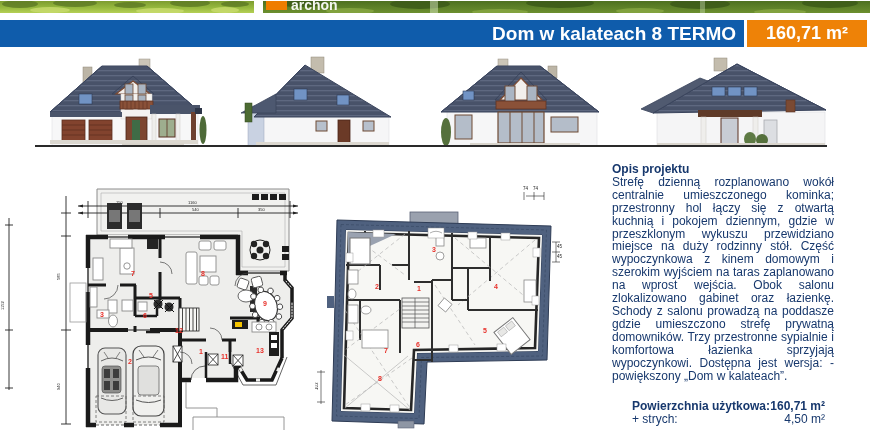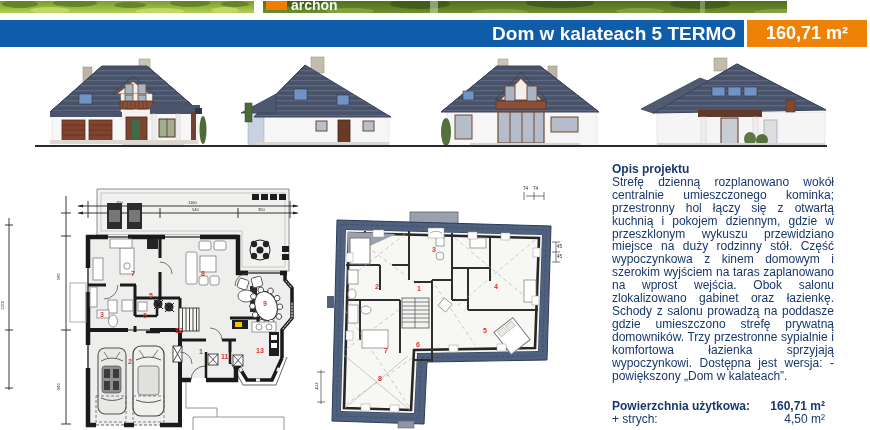--- a/index.html
+++ b/index.html
@@ -4,21 +4,21 @@
 <style>
 html,body{margin:0;padding:0;width:870px;height:430px;overflow:hidden;background:#fff;
 font-family:"Liberation Sans",sans-serif;}
 .abs{position:absolute;}
 #page{position:relative;width:870px;height:430px;background:#fff;}
 </style>
 </head>
 <body>
 <div id="page">
 
-<div class="abs" style="left:0;top:0;width:787px;height:13px;overflow:hidden;">
+<div class="abs" style="left:0;top:0;width:870px;height:13px;overflow:hidden;">
 <svg width="870" height="13" xmlns="http://www.w3.org/2000/svg">
 <defs>
 <linearGradient id="gr1" x1="0" y1="0" x2="0" y2="1">
 <stop offset="0" stop-color="#7d9c30"></stop>
             <stop offset="0.55" stop-color="#96b83e"></stop>
             <stop offset="1" stop-color="#b5d055"></stop>
 </linearGradient>
 <linearGradient id="gr2" x1="0" y1="0" x2="0" y2="1">
 <stop offset="0" stop-color="#4e7020"></stop>
             <stop offset="1" stop-color="#6e9230"></stop>
@@ -56,21 +56,21 @@
 
 <rect x="254" y="0" width="9" height="13" fill="#ffffff"></rect>
 
 <rect x="266" y="0" width="21" height="9" fill="#ef7d00"></rect>
 
 <text x="291" y="9" font-family="Liberation Sans, sans-serif" font-size="14" font-weight="bold" fill="#f4f6f0">archon</text>
 </svg>
 </div>
 
 <div class="abs" style="left:0;top:20px;width:744px;height:27px;background:#0f5cab;color:#fff;
-font-weight:bold;font-size:19px;line-height:27px;text-align:right;padding-right:8px;box-sizing:border-box;">Dom w kalateach 5 TERMO</div>
+font-weight:bold;font-size:19px;line-height:27px;text-align:right;padding-right:8px;box-sizing:border-box;">Dom w kalateach 8 TERMO</div>
 
 <div class="abs" style="left:747px;top:20px;width:120px;height:27px;background:#ee8207;color:#fff;
 font-weight:bold;font-size:18px;line-height:27px;text-align:center;">160,71&nbsp;m²</div>
 
 <div class="abs" style="left:0;top:55px;width:870px;height:100px;">
 <svg id="elev" width="870" height="100" viewBox="0 55 870 100" xmlns="http://www.w3.org/2000/svg">
 <defs>
 <linearGradient id="roofg" x1="0" y1="0" x2="0" y2="1">
 <stop offset="0" stop-color="#5b6780"></stop>
             <stop offset="1" stop-color="#49546e"></stop>
@@ -624,21 +624,21 @@
 </g>
 </svg>
 </div>
 
 <div class="abs" style="left:612px;top:163px;width:222px;color:#17386d;font-size:12px;line-height:12.9px;">
 
 <div style="font-weight:bold;">Opis projektu</div>
 
 <div style="text-align:justify;">Strefę dzienną rozplanowano wokół centralnie umieszczonego kominka; przestronny hol łączy się z otwartą kuchnią i pokojem dziennym, gdzie w przeszklonym wykuszu przewidziano miejsce na duży rodzinny stół. Część wypoczynkowa z kinem domowym i szerokim wyjściem na taras zaplanowano na wprost wejścia. Obok salonu zlokalizowano gabinet oraz łazienkę. Schody z salonu prowadzą na poddasze gdzie umieszczono strefę prywatną domowników. Trzy przestronne sypialnie i komfortowa łazienka sprzyjają wypoczynkowi. Dostępna jest wersja: -powiększony „Dom w kalateach”.</div>
 
-<div style="margin-top:18px;padding-right:9px;">
+<div style="margin-top:18px;padding-right:9px;margin-left:20px;">
 <div style="font-weight:bold;">Powierzchnia użytkowa:<span style="float:right;">160,71 m²</span></div>
 <div>+ strych:<span style="float:right;">4,50 m²</span></div>
 </div>
 
 <div style="margin-top:16px;padding-right:9px;padding-left:17px;">Kubatura:<span style="float:right;">1872.69 m³</span></div>
 </div>
 
 </div>
 
 </body></html>

